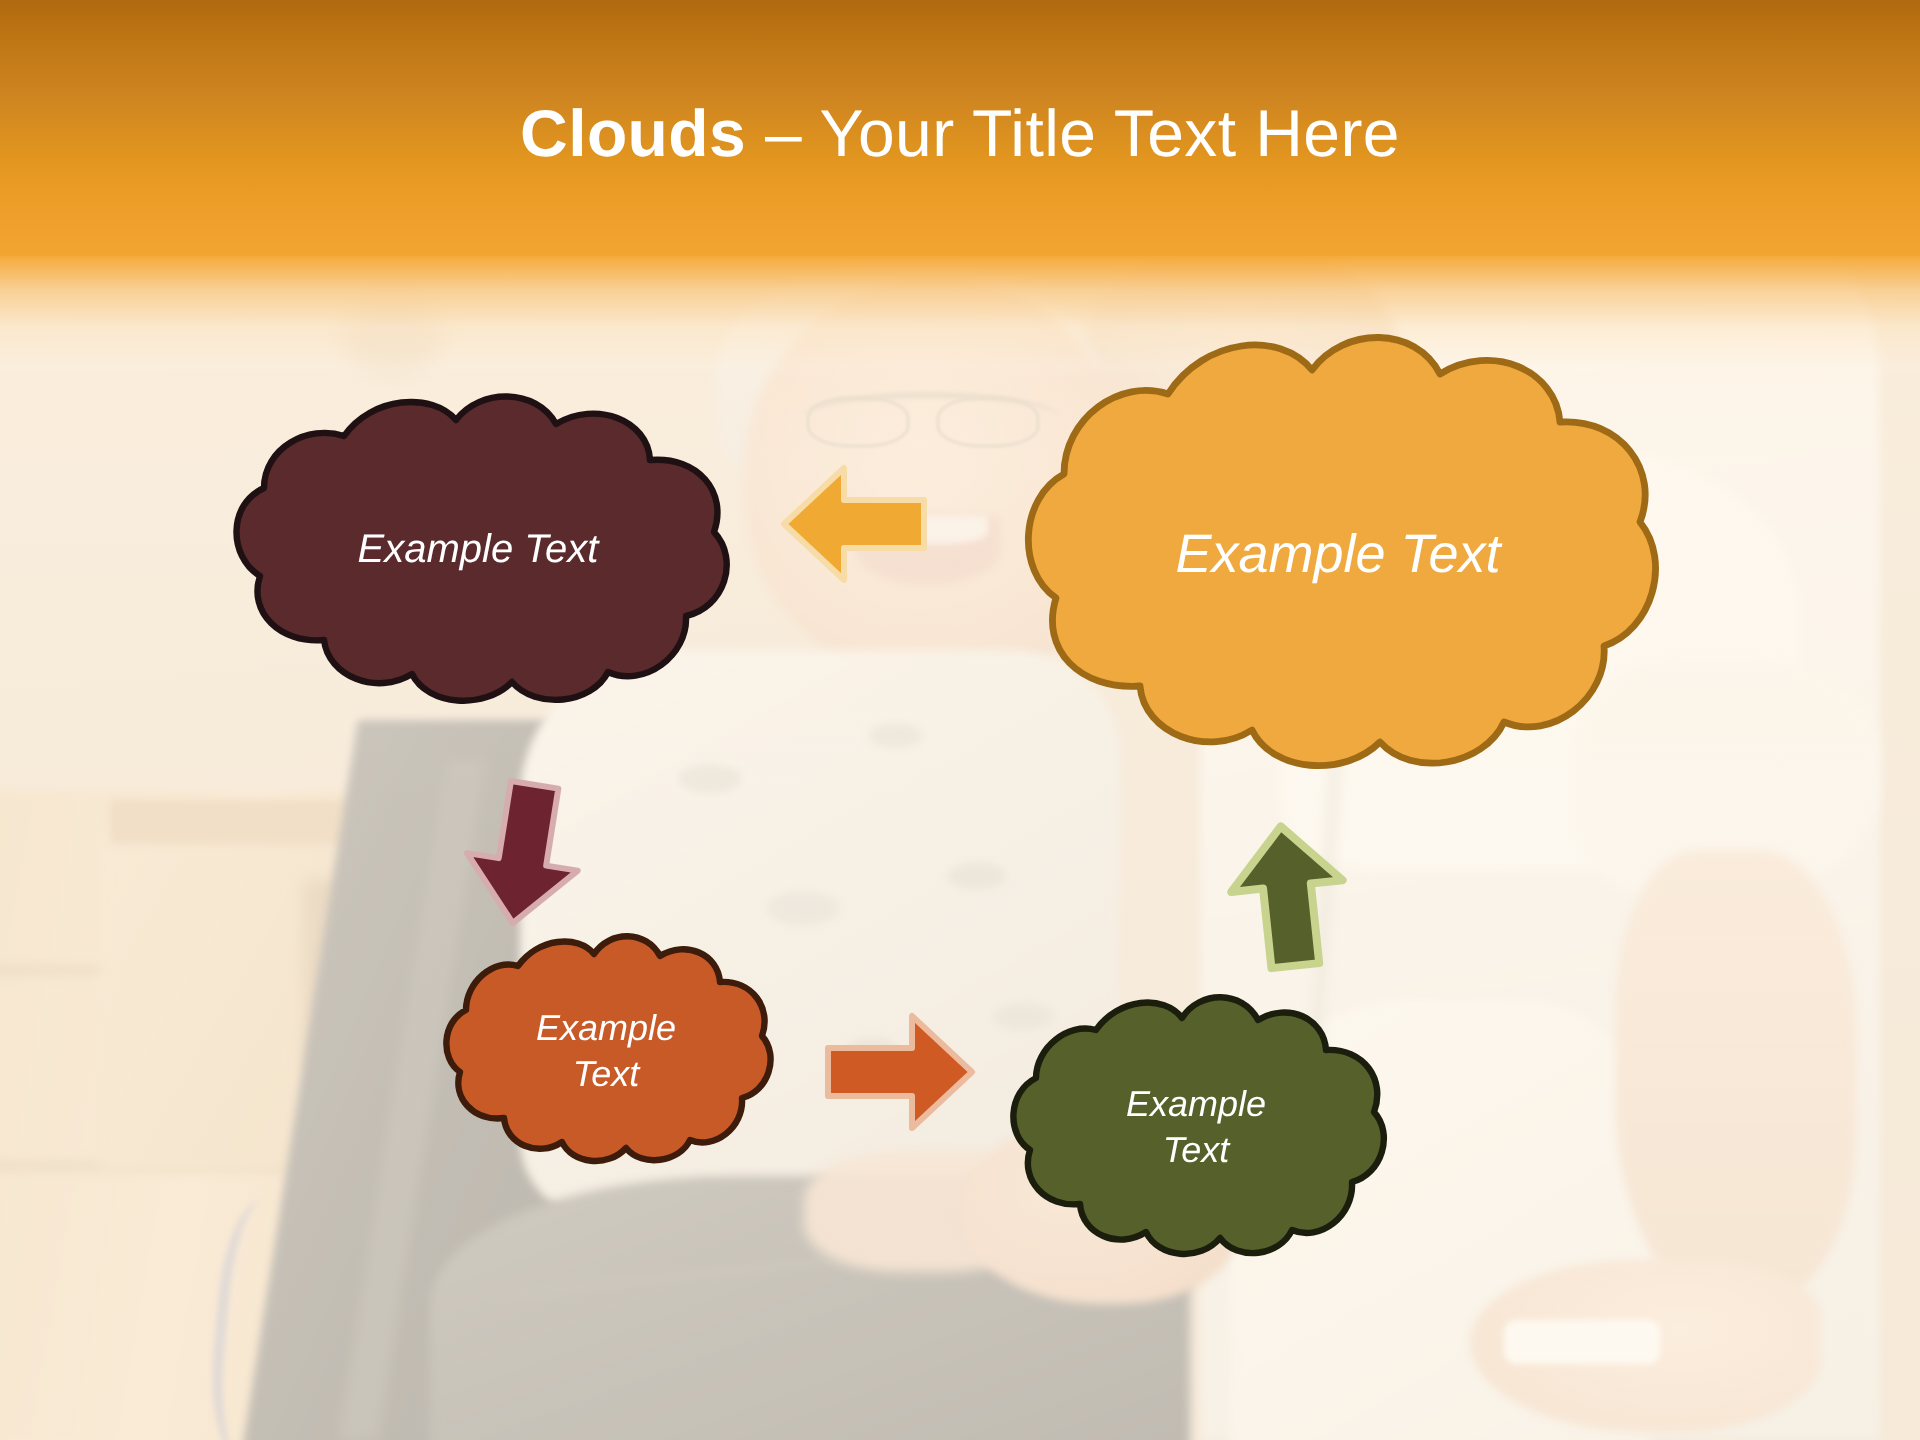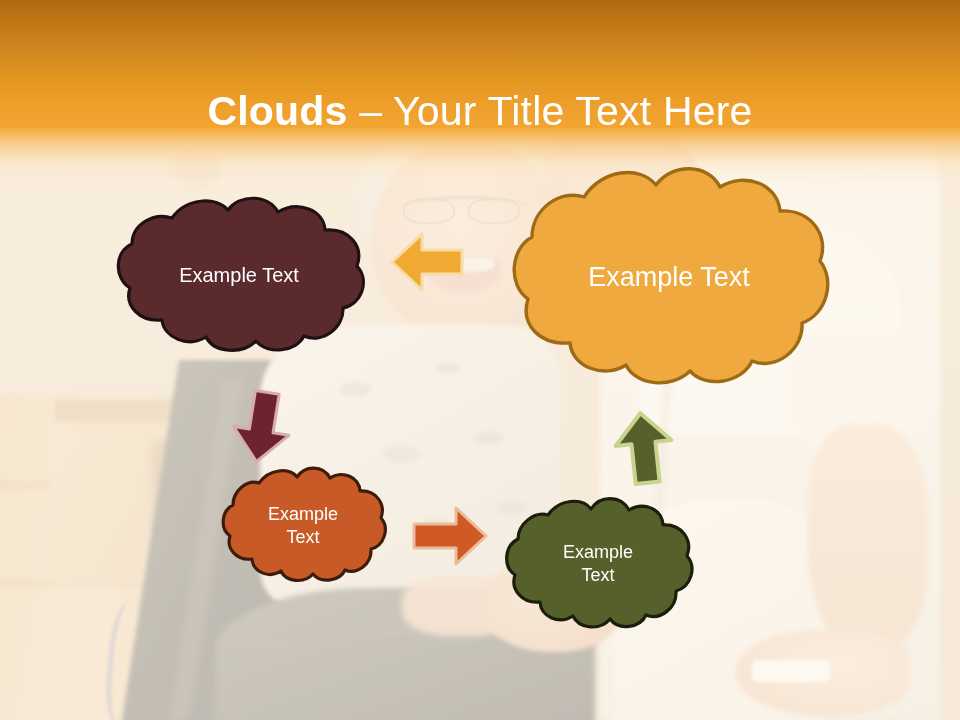--- a/index.html
+++ b/index.html
@@ -367,45 +367,45 @@
       rgba(255,247,234,0) 100%);
     z-index: 5;
     pointer-events: none;
   }
   .title-text {
     position: absolute;
     left: 0; top: 47px;
     width: 960px;
     text-align: center;
     color: #ffffff;
-    font-size: 41px;
+    font-size: 33px;
     line-height: 40px;
     letter-spacing: .2px;
     font-weight: 400;
     z-index: 6;
     white-space: nowrap;
-    margin-top: 44px;
   }
   .title-text .strong { font-weight: 700; }
 
   
   .cloud {
     position: absolute;
     z-index: 10;
   }
   .cloud svg { display: block; overflow: visible; }
   .cloud-label {
     position: absolute;
     left: 0; top: 0;
     width: 100%; height: 100%;
     display: flex;
     flex-direction: column;
     align-items: center;
     justify-content: center;
     color: #ffffff;
+    font-style: italic;
     text-align: center;
     pointer-events: none;
     line-height: 1.26;
   }
 
   #cloud-maroon { left: 112px; top: 196px; width: 254px; height: 159px; }
   #cloud-maroon .cloud-label { font-size: 20px; }
 
   #cloud-orange-big { left: 506px; top: 165px; width: 326px; height: 225px; }
   #cloud-orange-big .cloud-label { font-size: 27px; }

